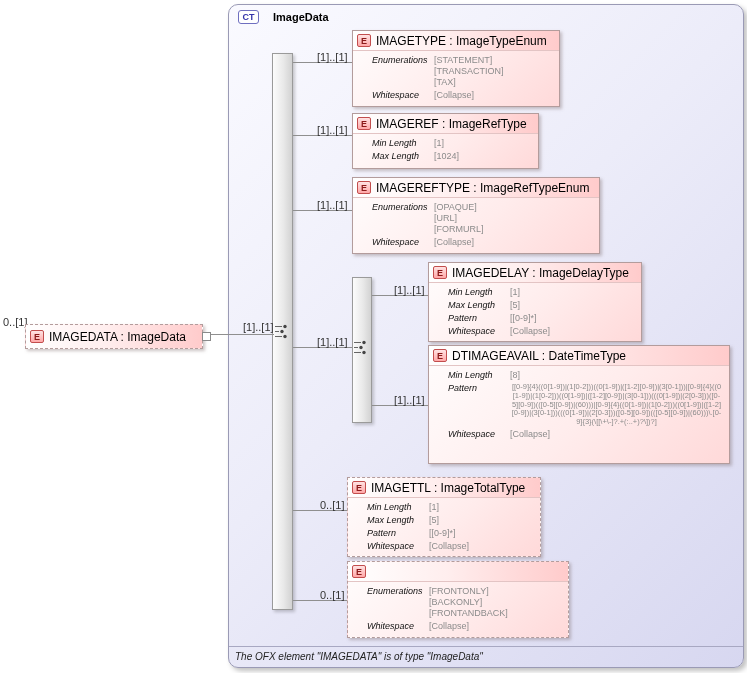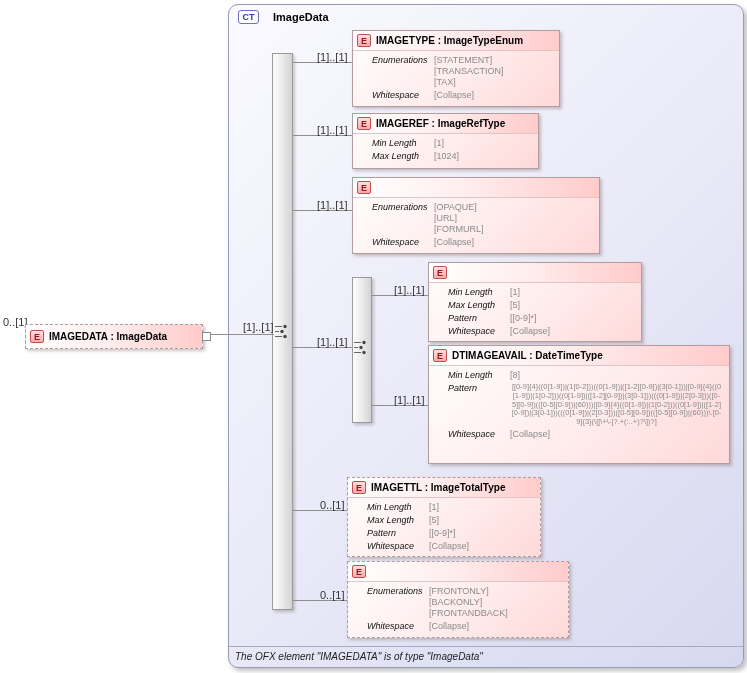--- a/index.html
+++ b/index.html
@@ -35,21 +35,21 @@
           background:linear-gradient(135deg,#fffdfd 0%, #ffecec 55%, #ffd9d9 100%);
           box-shadow:2px 2px 3px rgba(110,90,90,0.35); }
   .ebox.dashed { border-style:dashed; }
   .ebox-header { height:20px; display:flex; align-items:center; gap:5px; padding:0 6px 0 4px;
                  background:linear-gradient(to right,#ffffff 0%, #ffeeee 45%, #ffcbcb 100%);
                  border-bottom:1px solid #e3c4c4; }
   .ebox.header-only .ebox-header { border-bottom:none; height:23px; }
   .ebadge { flex:0 0 14px; width:14px; height:13px; border:1px solid #c24d4d; border-radius:2px;
             background:linear-gradient(#ffe3e3,#ffa8a8); color:#8b1a1a;
             font-size:9px; font-weight:bold; display:flex; align-items:center; justify-content:center; }
-  .etitle { font-size:10px; font-weight:bold; color:#000; white-space:nowrap; }
+  .etitle { font-size:12px; font-weight:normal; color:#000; white-space:nowrap; }
   .ebody  { padding:4px 6px; }
   .facet-row { display:flex; }
   .facet-row + .facet-row { margin-top:2px; }
   .facet-name { flex:0 0 62px; width:62px; font-size:9px; font-style:italic; color:#111; line-height:11px;margin-left:13px; }
   .facet-values { font-size:9px; color:#8b8b8b; line-height:11px; min-width:0; }
   .facet-values .tiny { font-size:7.5px; line-height:8.8px; word-break:break-all;text-align:center; }
 
   .handle { position:absolute; right:-9px; top:50%; margin-top:-5px; width:9px; height:9px;
             border:1px solid #8a8a8a; background:#ffffff; }
 </style>
@@ -153,20 +153,21 @@
           <div class="facet-values">
             <div>[1024]</div>
           </div>
         </div>
       </div>
   </div>
 
   <div class="ebox" style="left:352px; top:177px; width:248px; min-height:77px;">
     <div class="ebox-header">
       <span class="ebadge">E</span>
+      <span class="etitle">IMAGEREFTYPE : ImageRefTypeEnum</span>
     </div>
     <div class="ebody">
         <div class="facet-row">
           <span class="facet-name">Enumerations</span>
           <div class="facet-values">
             <div>[OPAQUE]</div>
             <div>[URL]</div>
             <div>[FORMURL]</div>
           </div>
         </div>
@@ -175,20 +176,21 @@
           <div class="facet-values">
             <div>[Collapse]</div>
           </div>
         </div>
       </div>
   </div>
 
   <div class="ebox" style="left:428px; top:262px; width:214px; min-height:77px;">
     <div class="ebox-header">
       <span class="ebadge">E</span>
+      <span class="etitle">IMAGEDELAY : ImageDelayType</span>
     </div>
     <div class="ebody">
         <div class="facet-row">
           <span class="facet-name">Min Length</span>
           <div class="facet-values">
             <div>[1]</div>
           </div>
         </div>
         <div class="facet-row">
           <span class="facet-name">Max Length</span>

